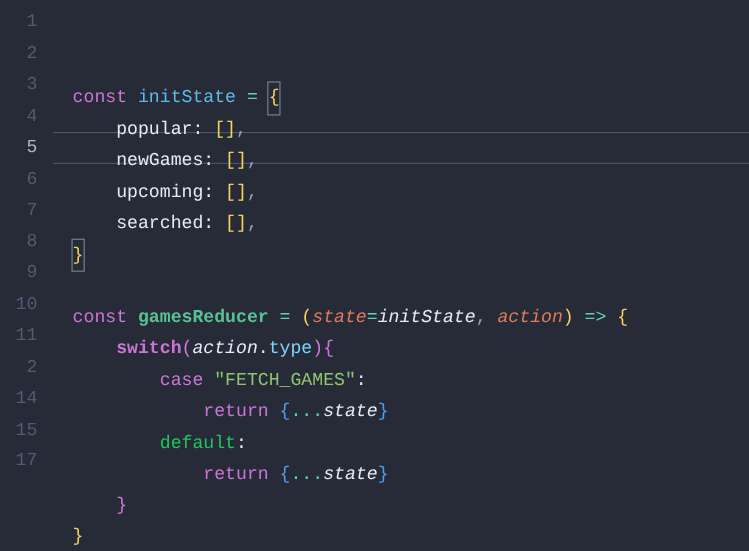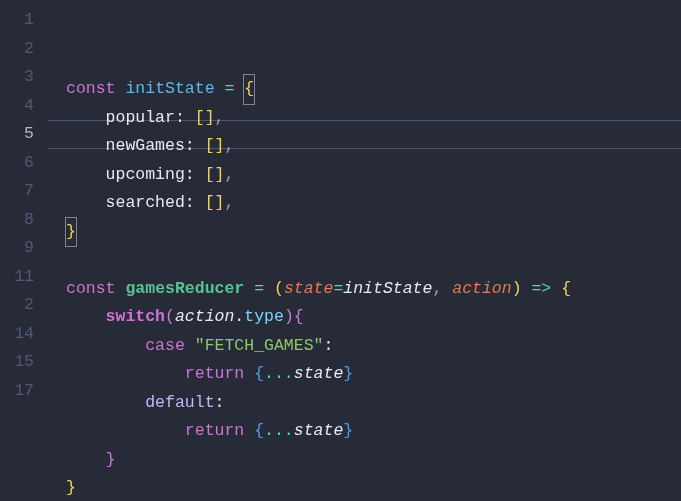--- a/index.html
+++ b/index.html
@@ -60,21 +60,21 @@
   .bracket-box {
     display: inline-block;
     border: 1px solid #808593;
     margin: -1px;
   }
   
   .kw-const   { color: #cc75d4; }
   .kw-switch  { color: #cc75d4; font-weight: bold; }
   .kw-case    { color: #cc75d4; }
   .kw-return  { color: #cc75d4; }
-  .kw-default { color: #c4b5fd; }
+  .kw-default { color: #22c55e; }
   .ident      { color: #5fb8e6; }
   .param      { color: #e07a58; font-style: italic; }
   .prop       { color: #7dd3fc; }
   .prop-ni    { color: #e5eaf7; }
   .punct      { color: #9aa1b5; }
   .punct2     { color: #e5eaf7; }
   .op         { color: #5fd1c2; }
   .brace-y    { color: #f4d35a; }
   .brace-p    { color: #d276df; }
   .brace-b    { color: #4d9df3; }
@@ -91,20 +91,21 @@
   <div class="gutter">
       <div class="ln">1</div>
       <div class="ln">2</div>
       <div class="ln">3</div>
       <div class="ln">4</div>
       <div class="ln active">5</div>
       <div class="ln">6</div>
       <div class="ln">7</div>
       <div class="ln">8</div>
       <div class="ln">9</div>
+      <div class="ln">10</div>
       <div class="ln">11</div>
       <div class="ln">2</div>
       <div class="ln">14</div>
       <div class="ln">15</div>
       <div class="ln">17</div>
     </div>
   <div class="code">
     <div class="hl-line" style="top: 120px;"></div>
   <div class="row"><span class="kw-const">const</span><span> </span><span class="ident">initState</span><span> </span><span class="op">=</span><span> </span><span class="brace-y bracket-box">{</span></div><div class="row"><span>    </span><span class="prop-ni">popular</span><span class="punct2">:</span><span> </span><span class="bracket-y">[]</span><span class="punct">,</span></div><div class="row"><span>    </span><span class="prop-ni">newGames</span><span class="punct2">:</span><span> </span><span class="bracket-y">[]</span><span class="punct">,</span></div><div class="row"><span>    </span><span class="prop-ni">upcoming</span><span class="punct2">:</span><span> </span><span class="bracket-y">[]</span><span class="punct">,</span></div><div class="row"><span>    </span><span class="prop-ni">searched</span><span class="punct2">:</span><span> </span><span class="bracket-y">[]</span><span class="punct">,</span></div><div class="row"><span class="brace-y bracket-box">}</span></div><div class="row"></div><div class="row"><span class="kw-const">const</span><span> </span><span class="fname">gamesReducer</span><span> </span><span class="op">=</span><span> </span><span class="brace-y">(</span><span class="param">state</span><span class="op">=</span><span class="varuse">initState</span><span class="punct">,</span><span> </span><span class="param">action</span><span class="brace-y">)</span><span> </span><span class="op">=&gt;</span><span> </span><span class="brace-y">{</span></div><div class="row"><span>    </span><span class="kw-switch">switch</span><span class="brace-p">(</span><span class="varuse">action</span><span class="dot">.</span><span class="prop">type</span><span class="brace-p">)</span><span class="brace-p">{</span></div><div class="row"><span>        </span><span class="kw-case">case</span><span> </span><span class="string">"FETCH_GAMES"</span><span class="punct2">:</span></div><div class="row"><span>            </span><span class="kw-return">return</span><span> </span><span class="brace-b">{</span><span class="op">...</span><span class="varuse">state</span><span class="brace-b">}</span></div><div class="row"><span>        </span><span class="kw-default">default</span><span class="punct2">:</span></div><div class="row"><span>            </span><span class="kw-return">return</span><span> </span><span class="brace-b">{</span><span class="op">...</span><span class="varuse">state</span><span class="brace-b">}</span></div><div class="row"><span>    </span><span class="brace-p">}</span></div><div class="row"><span class="brace-y">}</span></div><div class="row"></div></div>
 </div>

